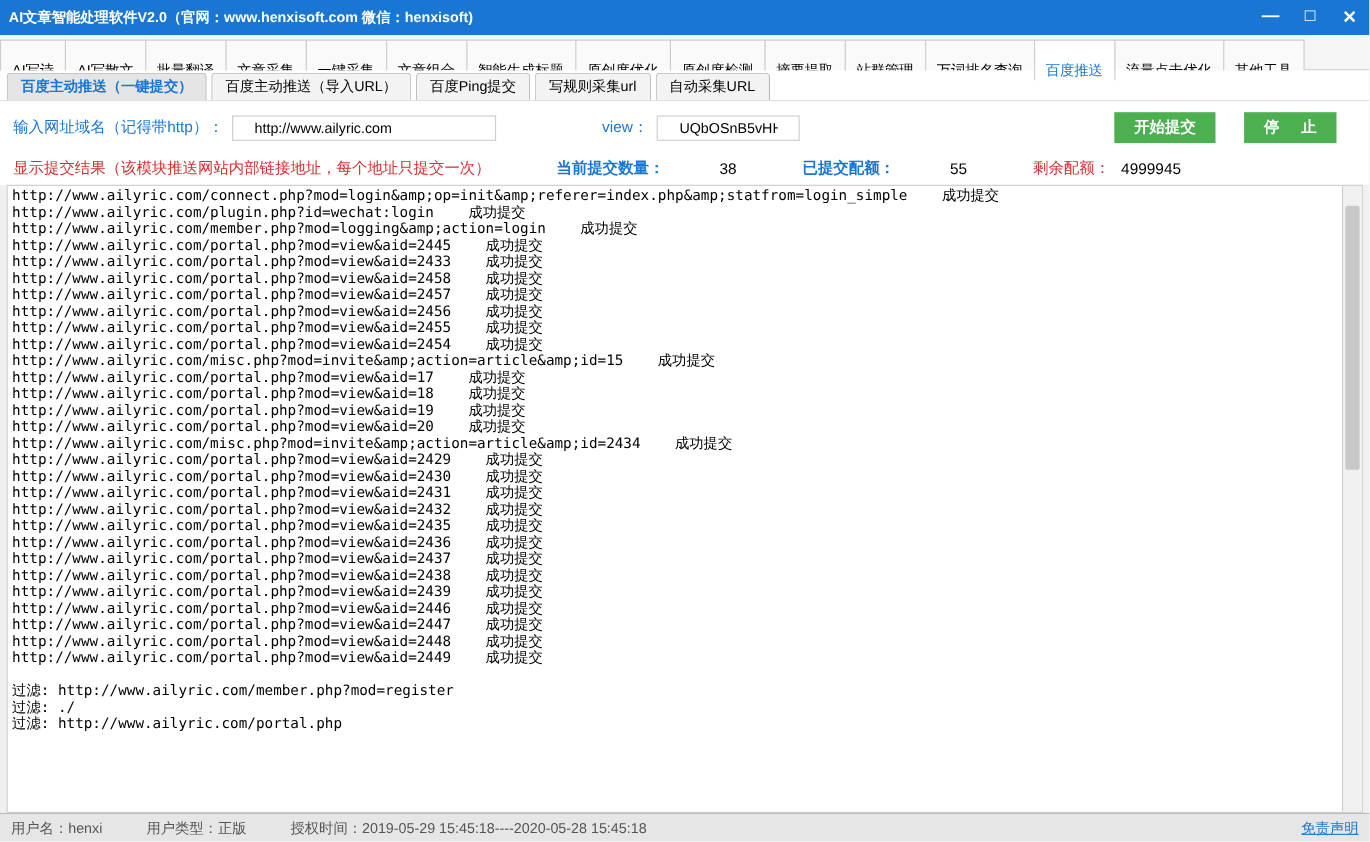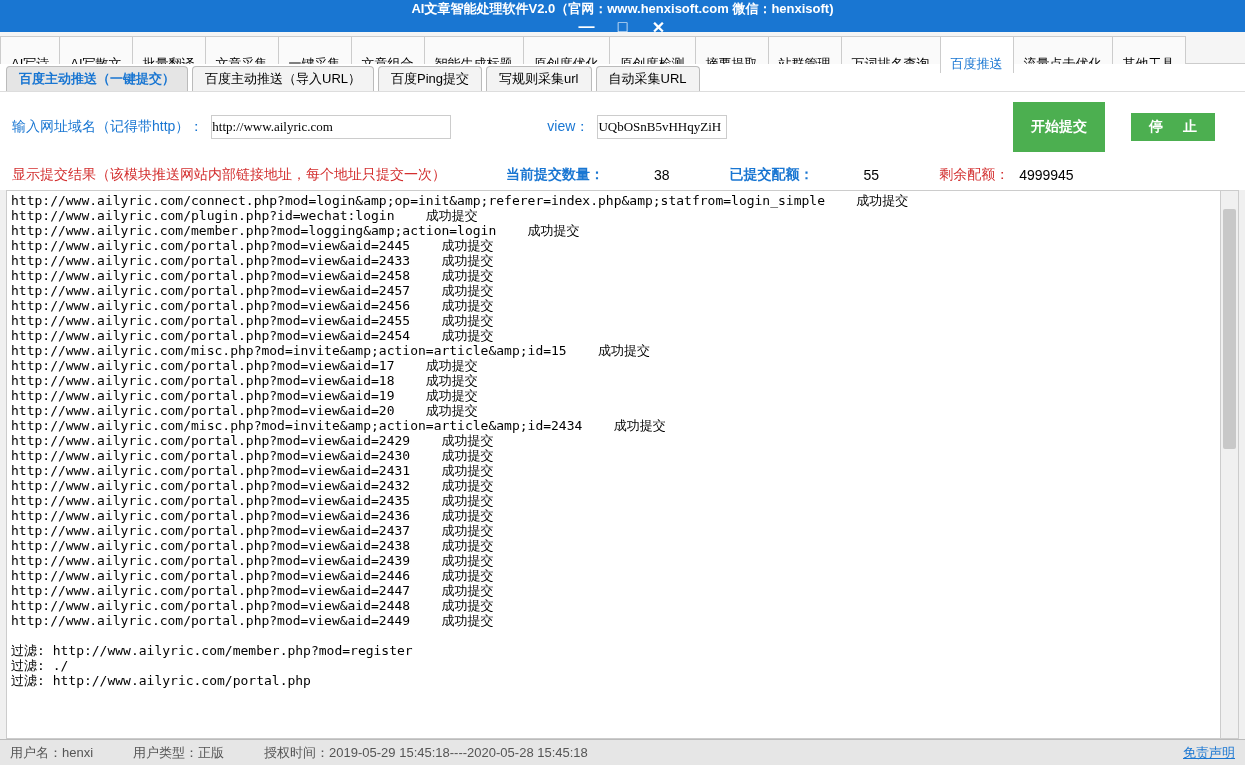--- a/index.html
+++ b/index.html
@@ -1,33 +1,33 @@
 <!DOCTYPE html>
 <html><head>
 <meta charset="utf-8">
 <style>
 * { box-sizing: border-box; margin: 0; padding: 0; }
 body { font-family: "Microsoft YaHei", Arial, sans-serif; font-size: 13px; background: #f0f0f0; width: 1245px; height: 765px; overflow: hidden; display: flex; flex-direction: column; }
-.titlebar { background: #1976d2; color: #fff; height: 32px; display: flex; align-items: center; padding: 0 8px; font-weight: bold; flex-direction: column; }
+.titlebar { background: #1976d2; color: #fff; height: 32px; display: flex; align-items: center; padding: 0 8px; font-weight: bold; }
 .titlebar .title { flex: 1; }
 .titlebar .win-controls { display: flex; gap: 16px; }
 .titlebar .win-controls span { width: 20px; text-align: center; cursor: pointer; font-size: 16px; }
 .main-tabs { background: #f5f5f5; border-bottom: 1px solid #ccc; display: flex; height: 32px; padding-top: 4px; }
 .main-tabs .tab { padding: 18px 10px; border: 1px solid #ccc; border-bottom: none; background: #fafafa; cursor: pointer; margin-right: -1px; font-size: 13px; white-space: nowrap; }
 .main-tabs .tab.active { background: #fff; color: #1976d2; z-index: 1; position: relative; }
 .sub-tabs { background: #fff; display: flex; height: 28px; padding: 2px 6px 0 6px; border-bottom: 1px solid #ddd; }
 .sub-tabs .stab { padding: 3px 12px; border: 1px solid #bbb; border-bottom: none; background: #f3f3f3; cursor: pointer; margin-right: 4px; font-size: 13px; border-top-left-radius: 4px; border-top-right-radius: 4px; }
 .sub-tabs .stab.active { background: #e5e5e5; color: #1976d2; font-weight: bold; }
 .input-row { background: #fff; padding: 10px 12px; display: flex; align-items: center; gap: 8px; font-size: 14px; }
 .input-row .lbl { color: #1976d2; font-weight: normal; }
-.input-row input[type="text"] { border: 1px solid #ccc; padding: 3px 0; font-family: Liberation Serif, serif; font-size: 13px; }
+.input-row input[type="text"] { border: 1px solid #ccc; padding: 3px 19px; font-family: Liberation Sans, sans-serif; font-size: 13px; }
 .input-row .url-input { width: 240px; }
 .input-row .token-input { width: 130px; }
 .input-row .spacer { flex: 1; }
-.btn { background: #4caf50; color: #fff; border: none; padding: 16px 18px; cursor: pointer; font-size: 14px; font-weight: bold; }
+.btn { background: #4caf50; color: #fff; border: none; padding: 5px 18px; cursor: pointer; font-size: 14px; font-weight: bold; }
 .btn.stop { letter-spacing: 8px; padding: 5px 10px 5px 18px; }
 .stats-row { background: #fff; padding: 4px 12px 6px 12px; display: flex; align-items: center; gap: 10px; font-size: 14px; }
 .stats-row .red { color: #d32f2f; font-weight: normal; }
 .stats-row .blue { color: #1976d2; font-weight: bold; }
 .stats-row .gap { width: 40px; }
 .stats-row .gap2 { width: 30px; }
 .log-wrap { flex: 1; background: #fff; border: 1px solid #ccc; margin: 0 6px; position: relative; overflow: hidden; }
 .log { font-family: "SimSun", monospace; font-size: 13px; line-height: 15px; padding: 2px 4px; white-space: pre; overflow: auto; height: 100%; }
 .log-scrollbar { position: absolute; right: 0; top: 0; bottom: 0; width: 18px; background: #f0f0f0; border-left: 1px solid #ccc; }
 .log-scrollbar .thumb { position: absolute; top: 18px; left: 2px; right: 2px; height: 240px; background: #c8c8c8; border-radius: 2px; }

